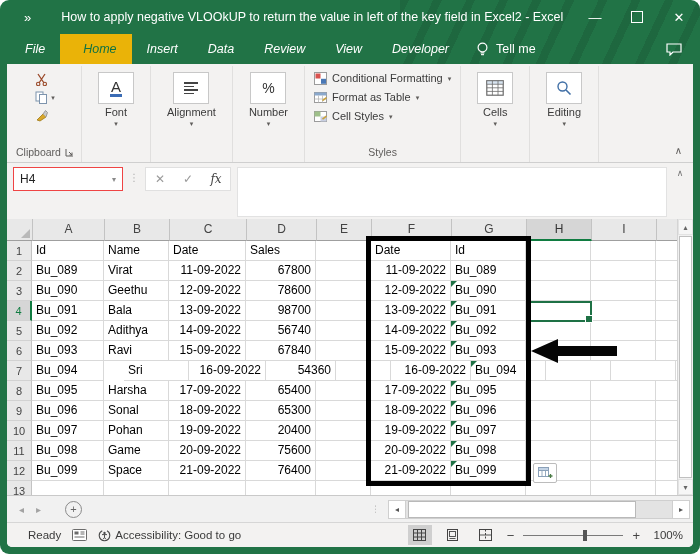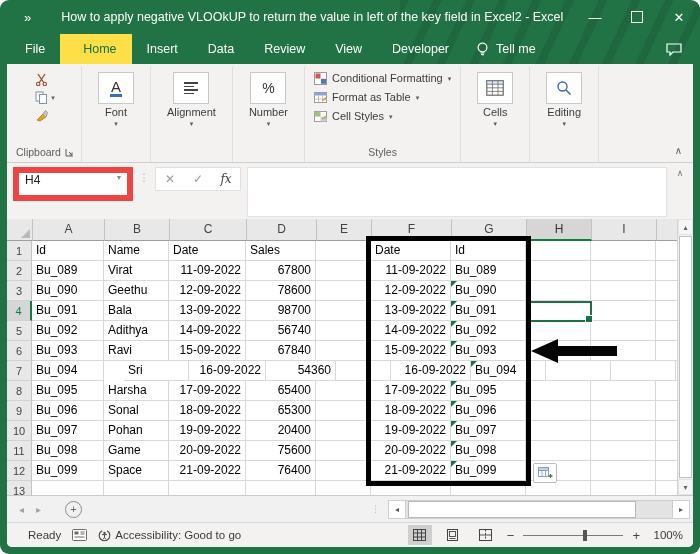--- a/index.html
+++ b/index.html
@@ -11,21 +11,21 @@
   
   .titlebar{position:relative;z-index:1;height:34px;display:flex;align-items:center;color:#fff;font-size:12.5px;}
   .qat{margin-left:24px;font-size:13px;}
   .wtitle{margin-left:30px;white-space:nowrap;}
   .wctrl{margin-left:auto;display:flex;align-items:center;}
   .wbtn{width:42px;height:34px;display:flex;align-items:center;justify-content:center;font-size:13px;color:#fff;}
   .maxbox{width:10px;height:10px;border:1.5px solid #fff;}
   
   .tabrow{position:relative;z-index:1;height:30px;display:flex;align-items:stretch;color:#fff;font-size:12.5px;padding-left:10px;}
   .mtab{display:flex;align-items:center;padding:0 15px;cursor:default;}
-  .mtab.active{background:#fde047;color:#117244;padding-left:23px;}
+  .mtab.active{background:#eab308;color:#117244;padding-left:23px;}
   .tellme{display:flex;align-items:center;gap:7px;padding:0 12px;}
   .comment{margin-left:auto;display:flex;align-items:center;padding-right:18px;}
   
   .content{position:absolute;left:7px;right:7px;top:64px;bottom:7px;background:#fff;z-index:1;
            display:flex;flex-direction:column;border-radius:0 0 5px 5px;overflow:hidden;}
   
   .ribbon{display:flex;align-items:stretch;background:#f3f2f1;border-bottom:1px solid #cfcfcf;height:96px;
           padding:2px 2px 0;position:relative;flex:none;}
   .rgroup{position:relative;display:flex;flex-direction:column;align-items:center;padding:3px 7px 1px;border-right:1px solid #e0dfde;}
   .rgrouplabel{margin-top:auto;font-size:10.5px;color:#5f5d5b;padding:1px 0 3px;display:flex;align-items:center;gap:4px;}
@@ -38,21 +38,21 @@
   .boxicon{width:34px;height:30px;background:#fff;border:1px solid #c8c8c8;display:flex;align-items:center;justify-content:center;}
   .alines{display:flex;flex-direction:column;gap:2px;}
   .alines i{display:block;width:14px;height:1.5px;background:#444;}
   .pct{font-size:14px;color:#333;}
   .fontA{font-size:15px;color:#333;border-bottom:3px solid #3b6cb5;line-height:1.05;padding:0 1px;}
   .stylesrows{display:flex;flex-direction:column;align-items:flex-start;gap:1px;}
   .stylerow{display:flex;align-items:center;gap:5px;font-size:11px;color:#3b3b3b;padding:2.5px 2px;}
   .ribcollapse{position:absolute;right:11px;bottom:6px;color:#5f5d5b;font-size:10px;}
   
   .fbar{display:flex;align-items:flex-start;background:#f3f2f1;padding:4px 6px 6px;gap:6px;height:56px;box-sizing:border-box;flex:none;}
-  .namebox{width:96px;height:22px;background:#fff;border:6px solid #ef4444;display:flex;align-items:flex-start;font-size:12px;color:#222;padding:0 6px;}
+  .namebox{width:96px;height:22px;background:#fff;border:1px solid #ef4444;display:flex;align-items:center;font-size:12px;color:#222;padding:0 6px;}
   .namebox .nbtext{flex:1;}
   .nbarrow{color:#8a8a8a;font-size:8px;}
   .fdots{color:#b0b0b0;font-size:10px;line-height:22px;}
   .fxbox{height:22px;background:#fff;border:1px solid #e0e0e0;display:flex;align-items:center;}
   .fxbtn{width:28px;text-align:center;font-size:12px;color:#9a9a9a;}
   .fxbtn.fx{color:#444;font-family:"DejaVu Serif",serif;font-style:italic;}
   .finput{flex:1;height:44px;background:#fff;border:1px solid #e2e2e2;font-size:12px;padding:2px 4px;color:#000;}
   .fexpand{width:14px;text-align:center;color:#777;font-size:9px;padding-top:1px;}
   
   .grid{position:relative;flex:1;background:#fff;overflow:hidden;font-size:12px;color:#000;}
@@ -120,21 +120,21 @@
     <span class="wctrl">
       <span class="wbtn">—</span>
       <span class="wbtn">
           <span class="maxbox"></span>
         </span>
       <span class="wbtn">✕</span>
     </span>
   </div>
 
   <div class="tabrow">
-    <span id="menu-tabs" style="display:flex;align-items:stretch;">
+    <span id="menu-tabs" style="display:flex;align-items:stretch;font-style:italic;">
         <span class="mtab">File</span>
         <span class="mtab active">Home</span>
         <span class="mtab">Insert</span>
         <span class="mtab">Data</span>
         <span class="mtab">Review</span>
         <span class="mtab">View</span>
         <span class="mtab">Developer</span>
       </span>
     <span class="tellme">
       <svg width="13" height="15" viewBox="0 0 13 15">

